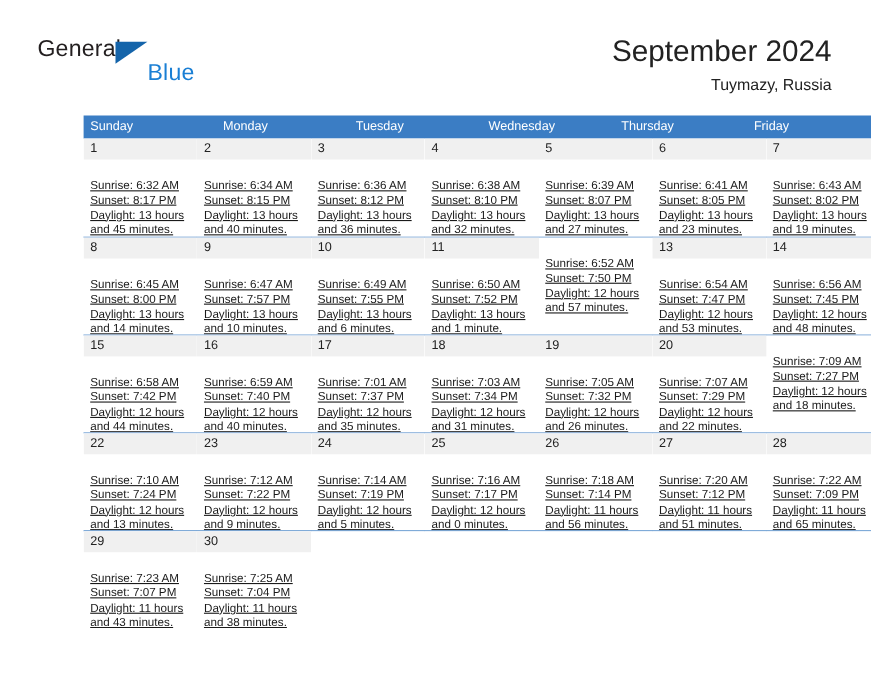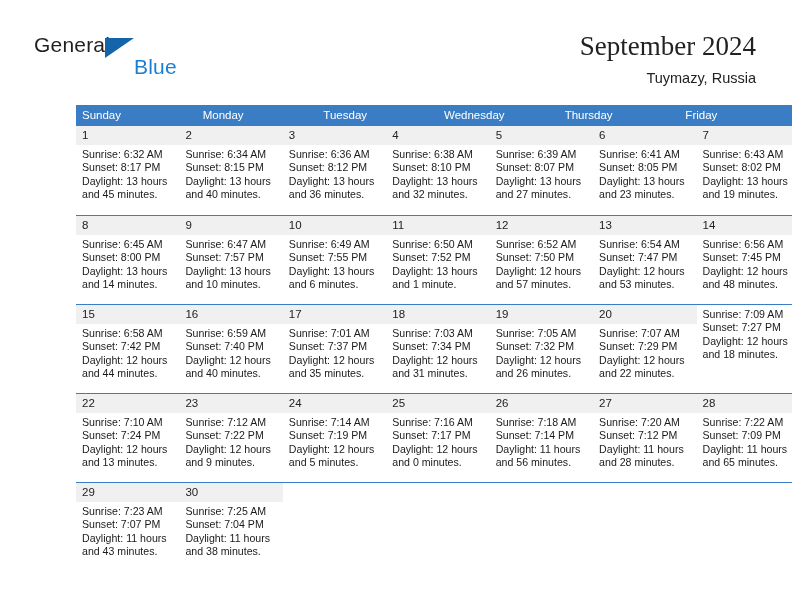--- a/index.html
+++ b/index.html
@@ -69,21 +69,20 @@
     right: 36px;
     top: 30px;
     text-align: right;
   }
   .cal-title {
     font-size: 27px;
     font-weight: normal;
     color: #222222;
     line-height: 32px;
     white-space: nowrap;
-    font-family: Liberation Serif, serif;
   }
   .cal-subtitle {
     margin-top: 7px;
     font-size: 14.5px;
     font-weight: normal;
     color: #222222;
     line-height: 18px;
     white-space: nowrap;
   }
 
@@ -134,24 +133,25 @@
   }
   .day-num-band {
     height: 19px;
     box-sizing: border-box;
     padding-left: 6px;
     font-size: 11.5px;
     color: #222222;
     line-height: 19px;
   }
   .day-body {
-    padding: 3px 6px 0 6px;
+    padding: 18px 6px 0 6px;
     font-size: 10.6px;
     line-height: 13.3px;
     color: #1a1a1a;
+    text-decoration: underline;
   }
   .day-body div {
     white-space: nowrap;
   }
   .empty-band {
     height: 19px;
     background: transparent;
   }
 </style>
 </head>
@@ -282,21 +282,20 @@
           <div class="day-cell filled">
             <div class="day-num-band">11</div>
             <div class="day-body">
               <div>Sunrise: 6:50 AM</div>
               <div>Sunset: 7:52 PM</div>
               <div>Daylight: 13 hours</div>
               <div>and 1 minute.</div>
             </div>
           </div>
           <div class="day-cell filled">
-            <div class="day-num-band">12</div>
             <div class="day-body">
               <div>Sunrise: 6:52 AM</div>
               <div>Sunset: 7:50 PM</div>
               <div>Daylight: 12 hours</div>
               <div>and 57 minutes.</div>
             </div>
           </div>
           <div class="day-cell filled">
             <div class="day-num-band">13</div>
             <div class="day-body">
@@ -425,21 +424,21 @@
               <div>Daylight: 11 hours</div>
               <div>and 56 minutes.</div>
             </div>
           </div>
           <div class="day-cell filled">
             <div class="day-num-band">27</div>
             <div class="day-body">
               <div>Sunrise: 7:20 AM</div>
               <div>Sunset: 7:12 PM</div>
               <div>Daylight: 11 hours</div>
-              <div>and 28 minutes.</div>
+              <div>and 51 minutes.</div>
             </div>
           </div>
           <div class="day-cell filled">
             <div class="day-num-band">28</div>
             <div class="day-body">
               <div>Sunrise: 7:22 AM</div>
               <div>Sunset: 7:09 PM</div>
               <div>Daylight: 11 hours</div>
               <div>and 65 minutes.</div>
             </div>

